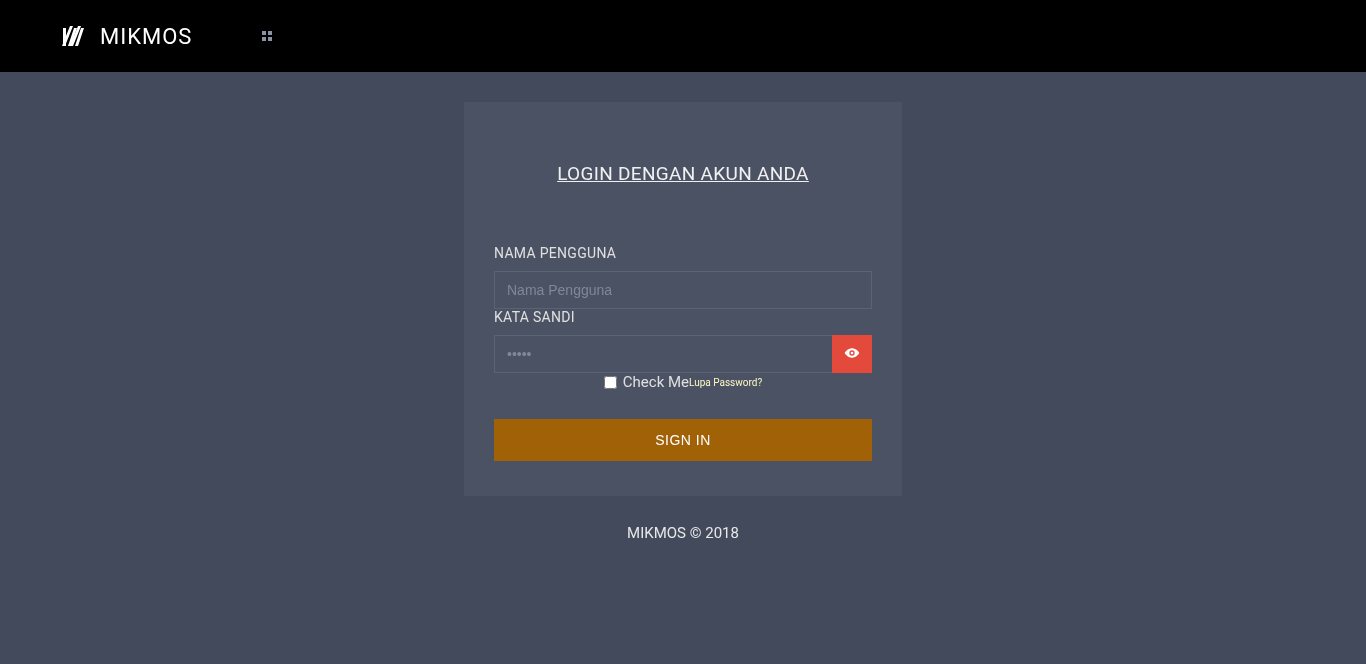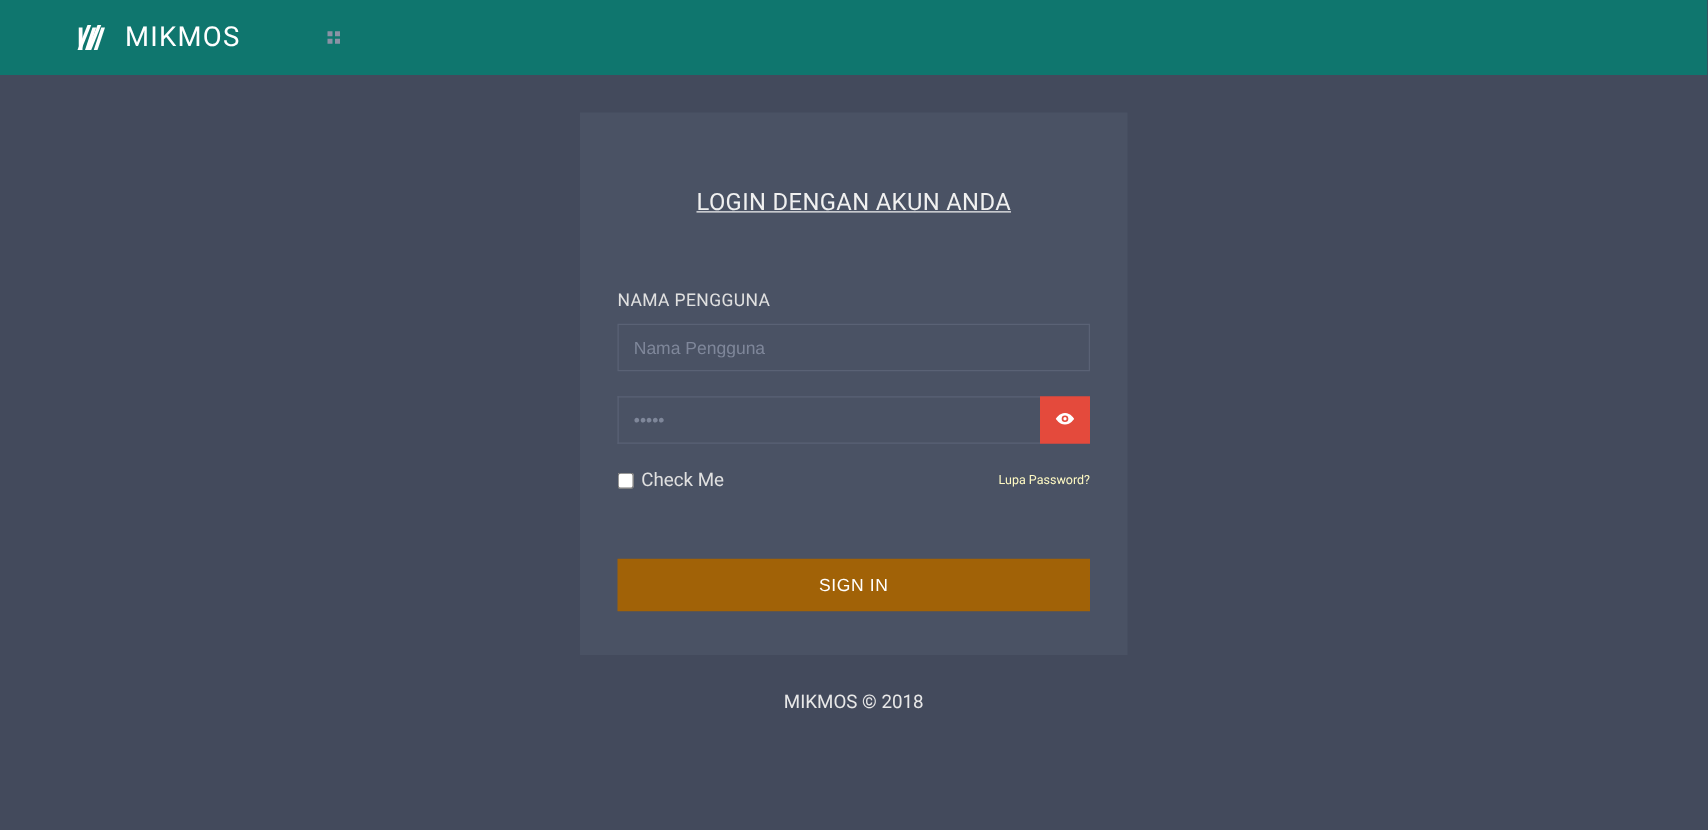--- a/index.html
+++ b/index.html
@@ -9,22 +9,22 @@
     }
     body {
       font-family: -apple-system, BlinkMacSystemFont, "Segoe UI", Roboto, "Helvetica Neue", Arial, sans-serif;
       background: #434a5c;
       color: #e0e0e0;
       width: 1366px;
       height: 664px;
       overflow: hidden;
     }
     .header {
-      background: #0f766e;
-      height: 60px;
+      background: #000000;
+      height: 72px;
       display: flex;
       align-items: center;
       padding: 0 30px 0 60px;
     }
     .logo-container {
       display: flex;
       align-items: center;
       gap: 8px;
     }
     .logo-mark {
@@ -68,21 +68,20 @@
     .login-title {
       color: #f0f0f0;
       text-align: center;
       font-weight: 400;
       font-size: 19px;
       letter-spacing: 0.3px;
       margin-bottom: 60px;
       text-decoration: underline;
     }
     .form-group {
-      margin-bottom: 20px;
     }
     .form-label {
       display: block;
       color: #e0e0e0;
       font-size: 14px;
       margin-bottom: 10px;
       letter-spacing: 0.3px;
     }
     .form-input {
       width: 100%;
@@ -111,23 +110,23 @@
       justify-content: center;
       cursor: pointer;
       border: none;
     }
     .eye-icon svg {
       width: 16px;
       height: 16px;
     }
     .row {
       display: flex;
-      justify-content: space-between;
-      align-items: center;
-      margin-bottom: 54px;
+      justify-content: center;
+      align-items: center;
+      margin-bottom: 28px;
     }
     .checkbox-wrap {
       display: flex;
       align-items: center;
       gap: 6px;
     }
     .checkbox-wrap input[type="checkbox"] {
       width: 13px;
       height: 13px;
       cursor: pointer;
@@ -190,20 +189,21 @@
 <div class="main">
   <div class="login-card">
     <h3 class="login-title">LOGIN DENGAN AKUN ANDA</h3>
 
     <div class="form-group">
       <label class="form-label">NAMA PENGGUNA</label>
       <input type="text" class="form-input" placeholder="Nama Pengguna" style="">
     </div>
 
     <div class="form-group">
+      <label class="form-label">KATA SANDI</label>
       <div class="input-group">
         <input type="password" class="form-input" placeholder="•••••" style="">
         <button class="input-addon">
           <span class="eye-icon">
             <svg viewBox="0 0 24 24" fill="#fff">
                 <path d="M12 5c-7 0-11 7-11 7s4 7 11 7 11-7 11-7-4-7-11-7zm0 11a4 4 0 1 1 0-8 4 4 0 0 1 0 8zm0-6a2 2 0 1 0 0 4 2 2 0 0 0 0-4z"></path>
               </svg>
           </span>
         </button>
       </div>

